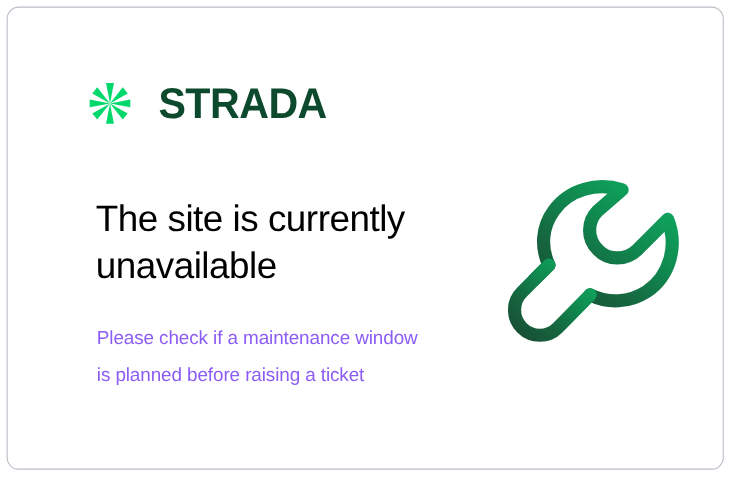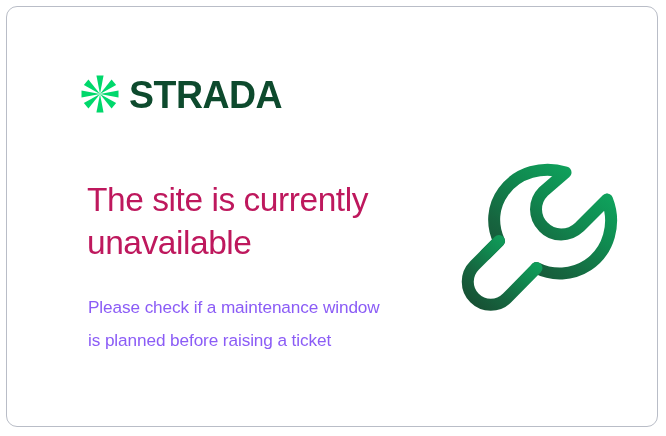--- a/index.html
+++ b/index.html
@@ -36,21 +36,21 @@
     overflow: hidden;
   }
 
   
   .logo-lockup {
     position: absolute;
     left: 72px;
     top: 66px;
     display: flex;
     align-items: center;
-    gap: 8px;
+    gap: 23px;
   }
   .logo-mark {
     width: 42px;
     height: 42px;
     display: block;
     flex: 0 0 auto;
   }
   .logo-word {
     font-family: "Liberation Sans", sans-serif;
     font-size: 39px;
@@ -66,21 +66,21 @@
   
   .headline {
     position: absolute;
     left: 80px;
     top: 150px;
     width: 330px;
     font-size: 33.5px;
     font-weight: 500;
     line-height: 1.26;
     letter-spacing: -0.45px;
-    color: #be185d;
+    color: #000000;
   }
 
   
   .bodycopy {
     position: absolute;
     left: 81px;
     top: 267px;
     width: 305px;
     font-size: 17.2px;
     font-weight: 400;

